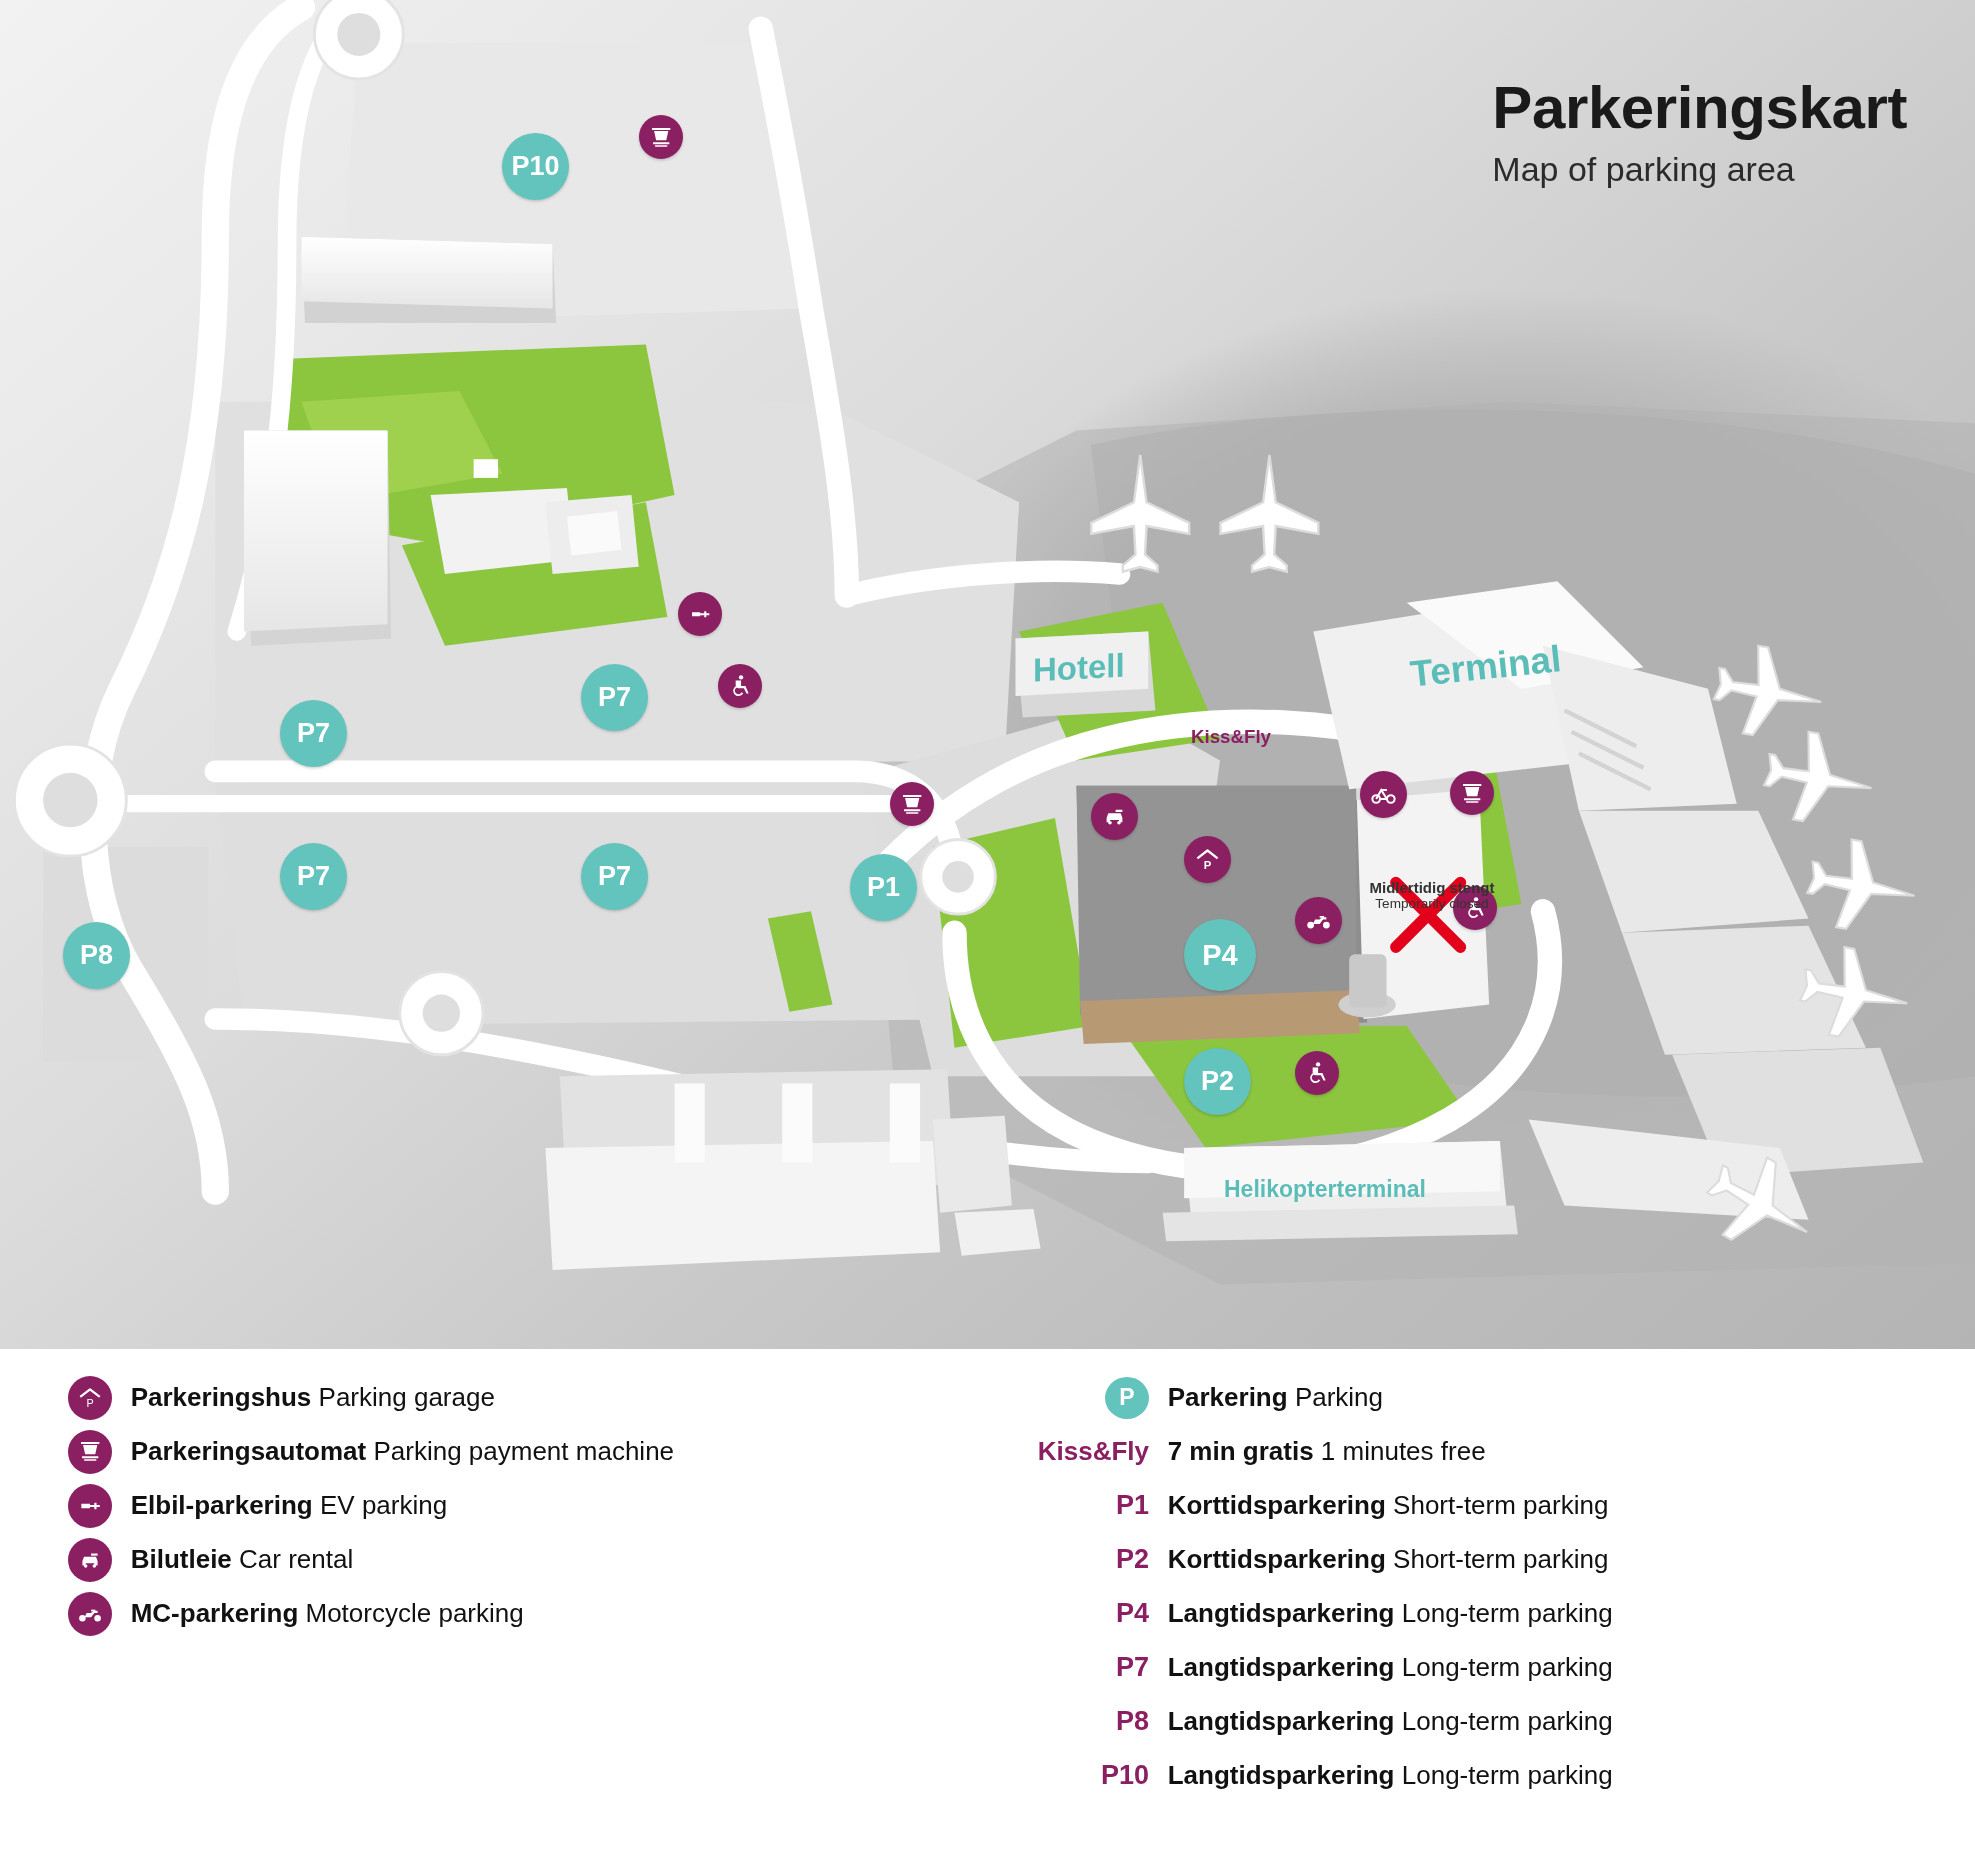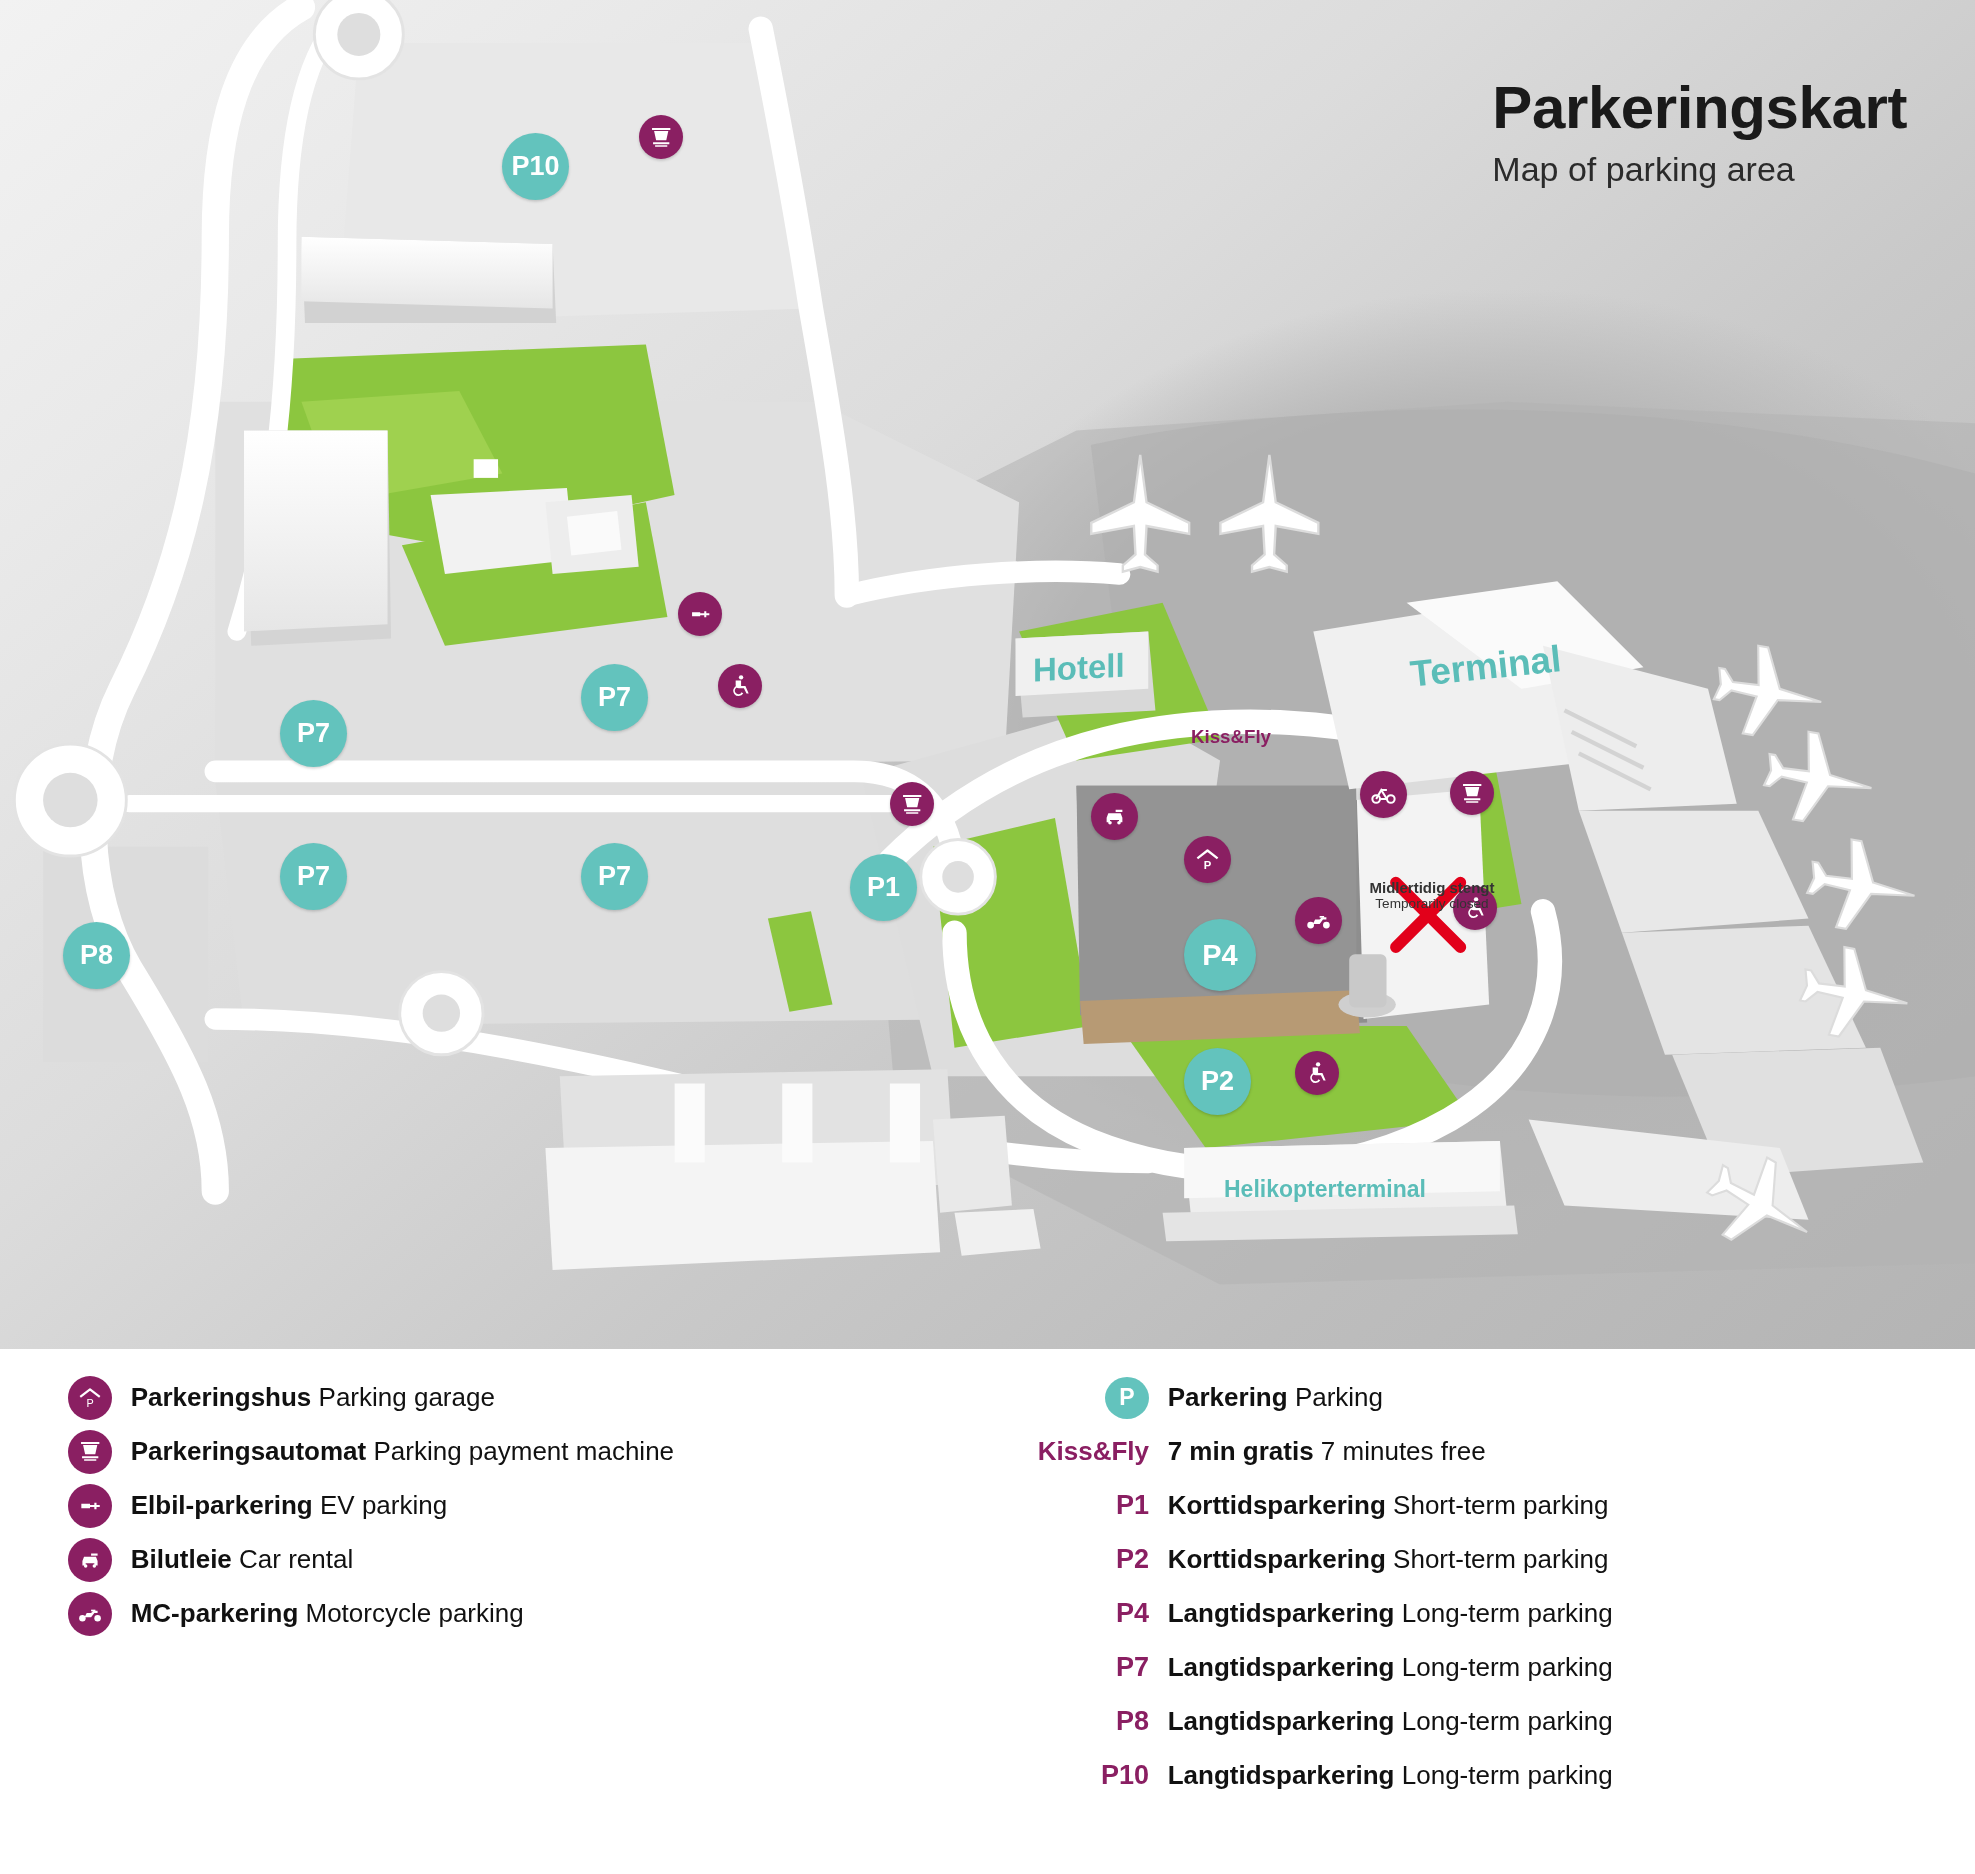--- a/index.html
+++ b/index.html
@@ -444,21 +444,21 @@
       <div class="leg-text">
         <b>Parkering</b>
         <span>Parking</span>
       </div>
     </div>
 
     <div class="leg-row-r">
       <div class="leg-code kf">Kiss&amp;Fly</div>
       <div class="leg-text">
         <b>7 min gratis</b>
-        <span>7 minutes free</span>
+        <span>1 minutes free</span>
       </div>
     </div>
 
     <div class="leg-row-r">
       <div class="leg-code">P1</div>
       <div class="leg-text">
         <b>Korttidsparkering</b>
         <span>Short-term parking</span>
       </div>
     </div>

